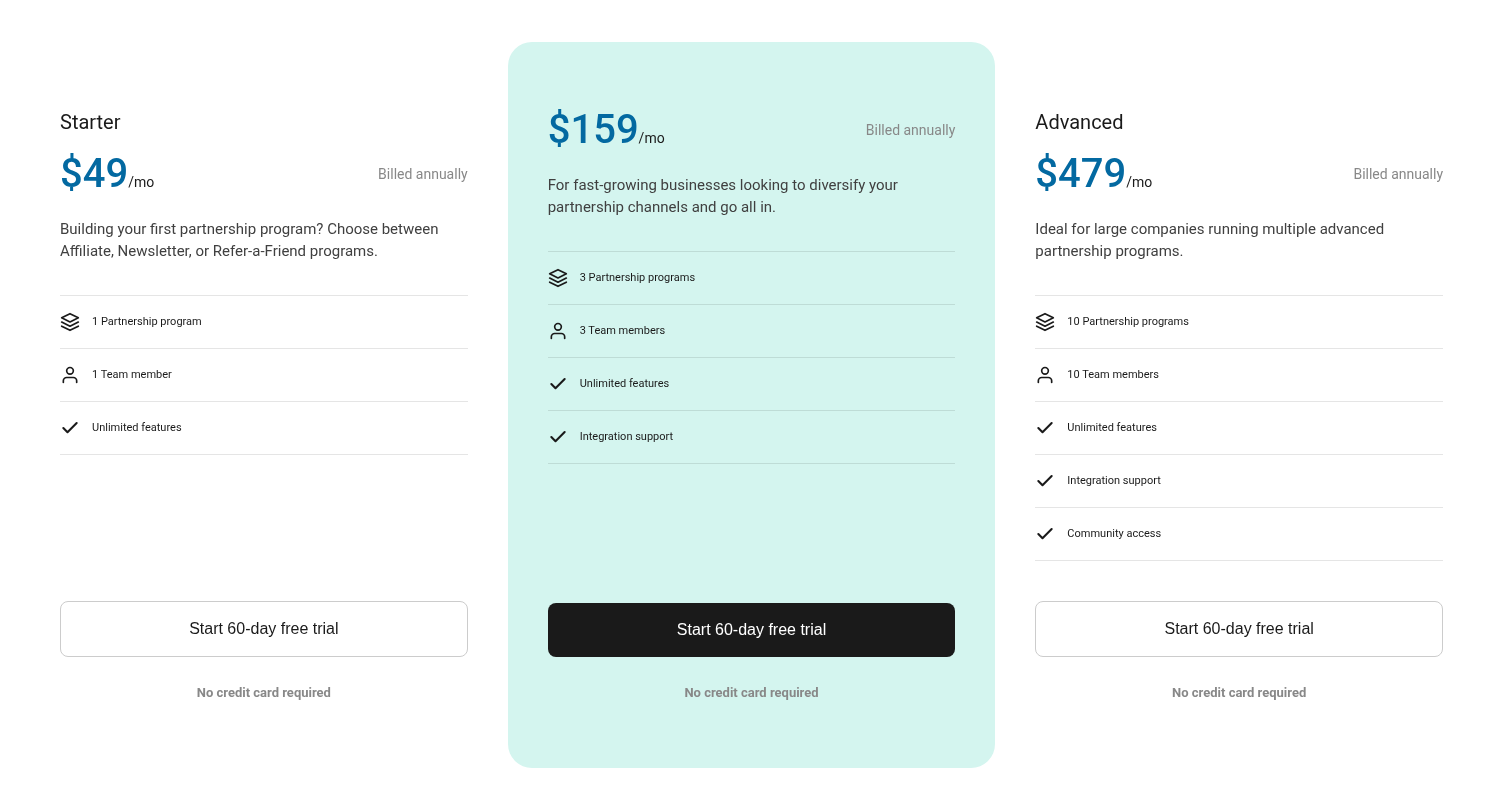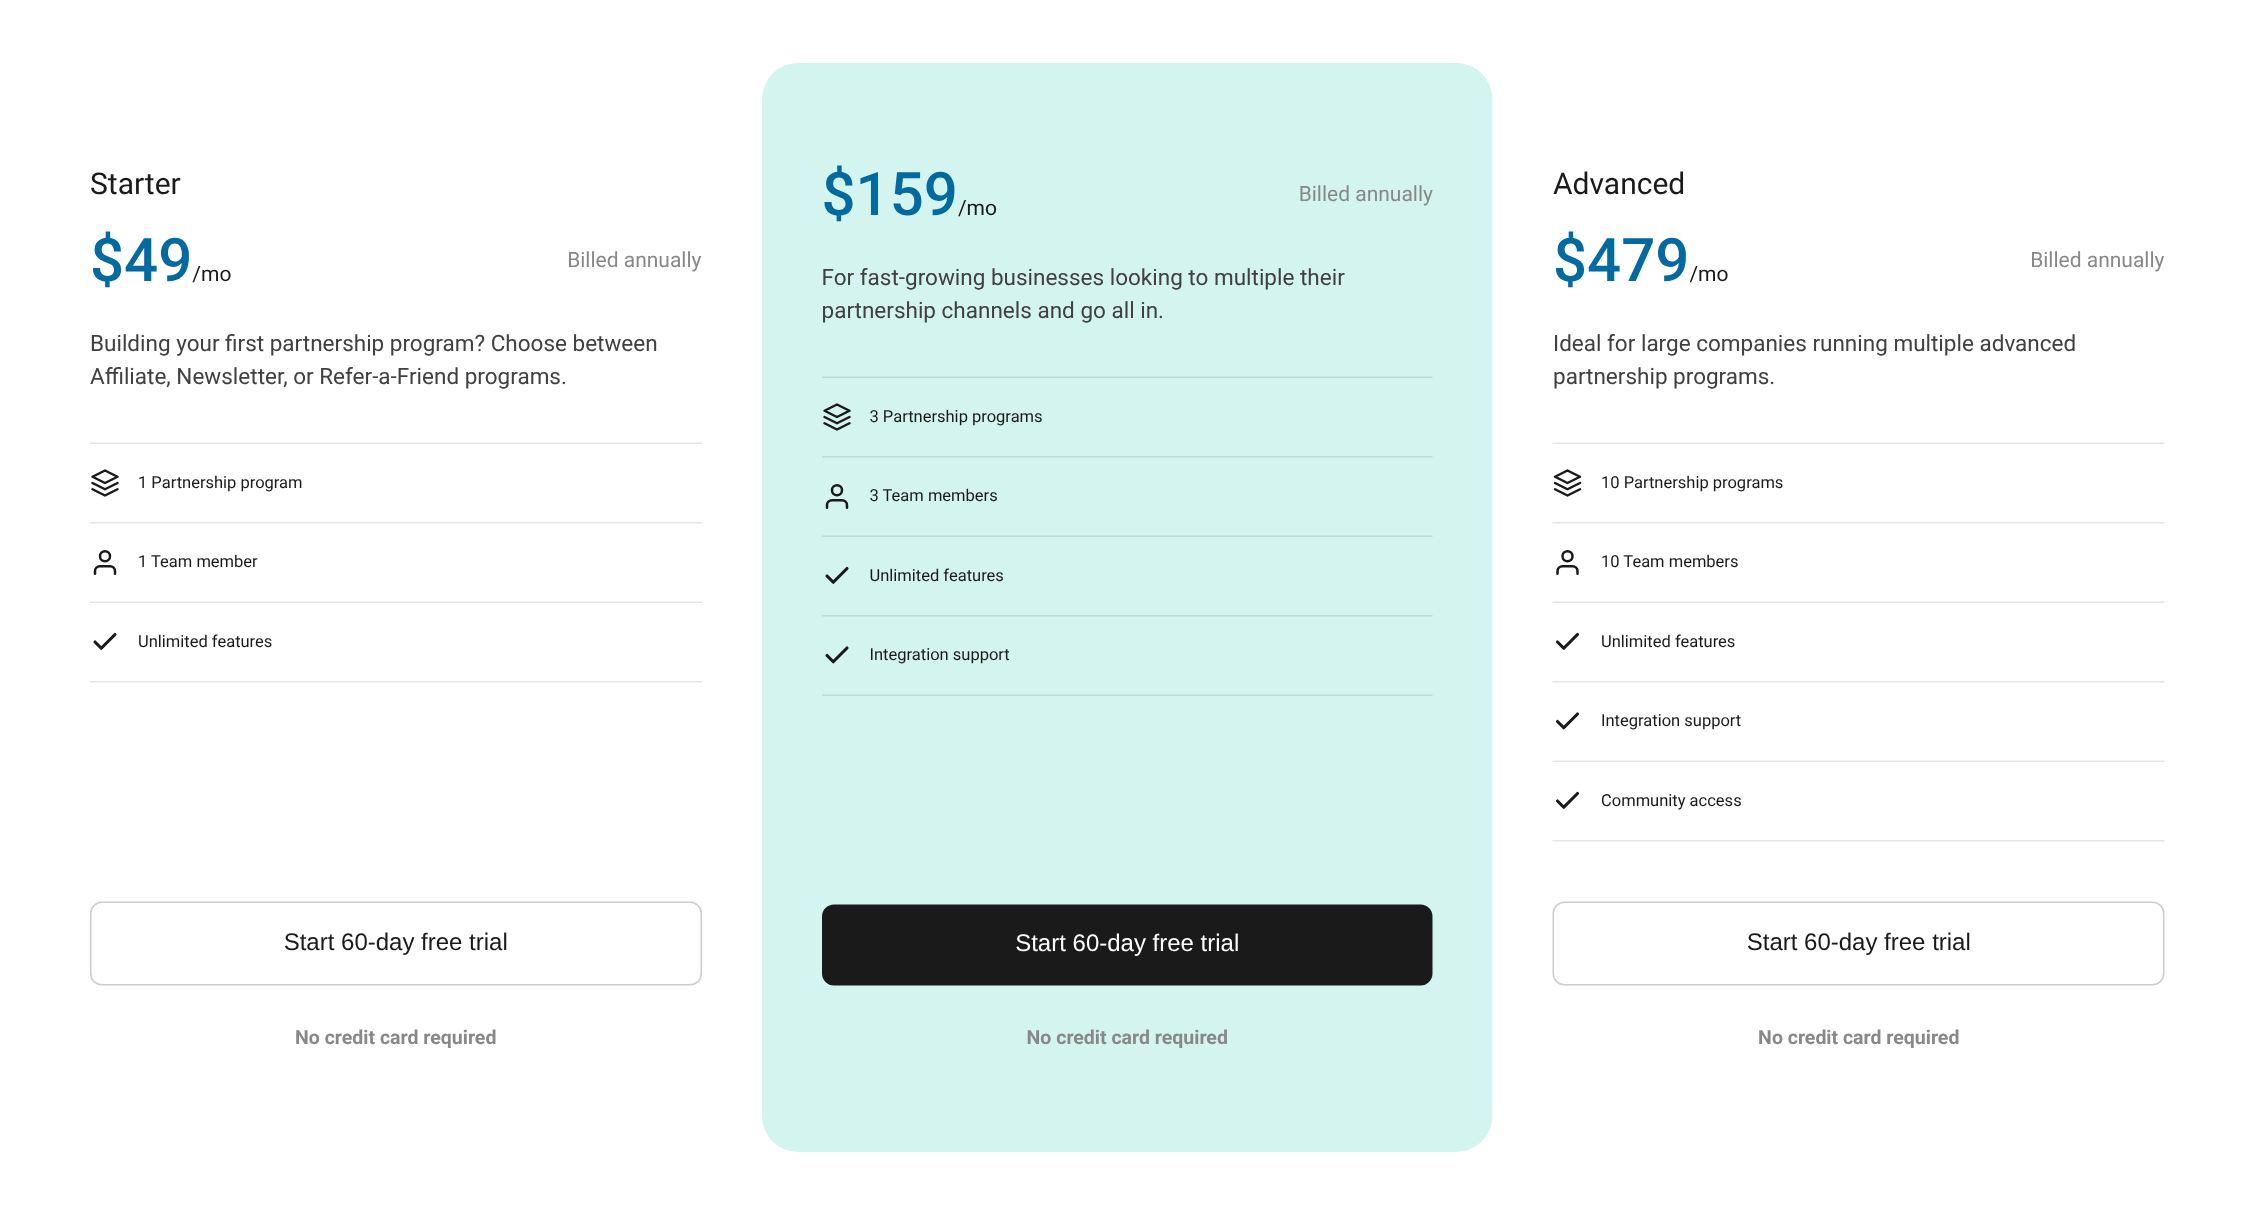--- a/index.html
+++ b/index.html
@@ -208,21 +208,21 @@
       <span class="no-credit-card">No credit card required</span>
     </div>
   </div>
     <div class="plan-card featured">
     <div class="price-row">
       <div>
         <span class="price-amount">$159</span><span class="price-mo">/mo</span>
       </div>
       <span class="billed-annually">Billed annually</span>
     </div>
-    <p class="plan-description">For fast-growing businesses looking to multiple their partnership channels and go all in.</p>
+    <p class="plan-description">For fast-growing businesses looking to diversify your partnership channels and go all in.</p>
     <ul class="features-list">
 
     <li class="feature-item">
       <span class="feature-icon">
             <svg class="layers-svg" viewBox="0 0 24 24" fill="none" stroke="currentColor" stroke-width="2" stroke-linecap="round" stroke-linejoin="round">
       <polygon points="12 2 2 7 12 12 22 7 12 2"></polygon>
       <polyline points="2 12 12 17 22 12"></polyline>
       <polyline points="2 17 12 22 22 17"></polyline>
     </svg>
           </span>

